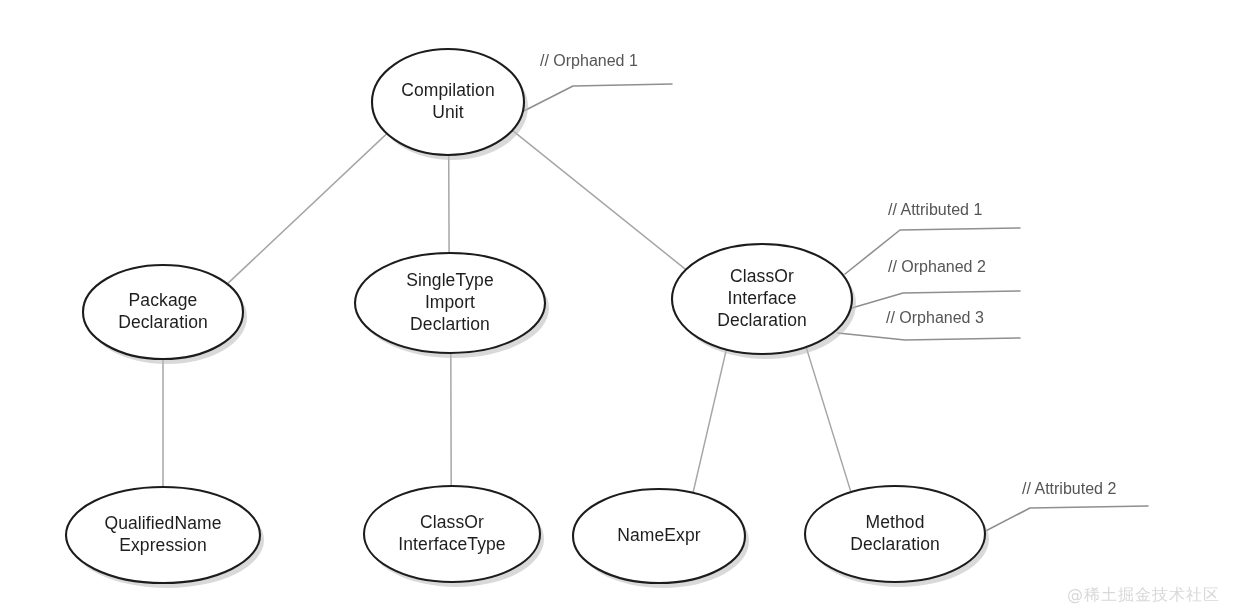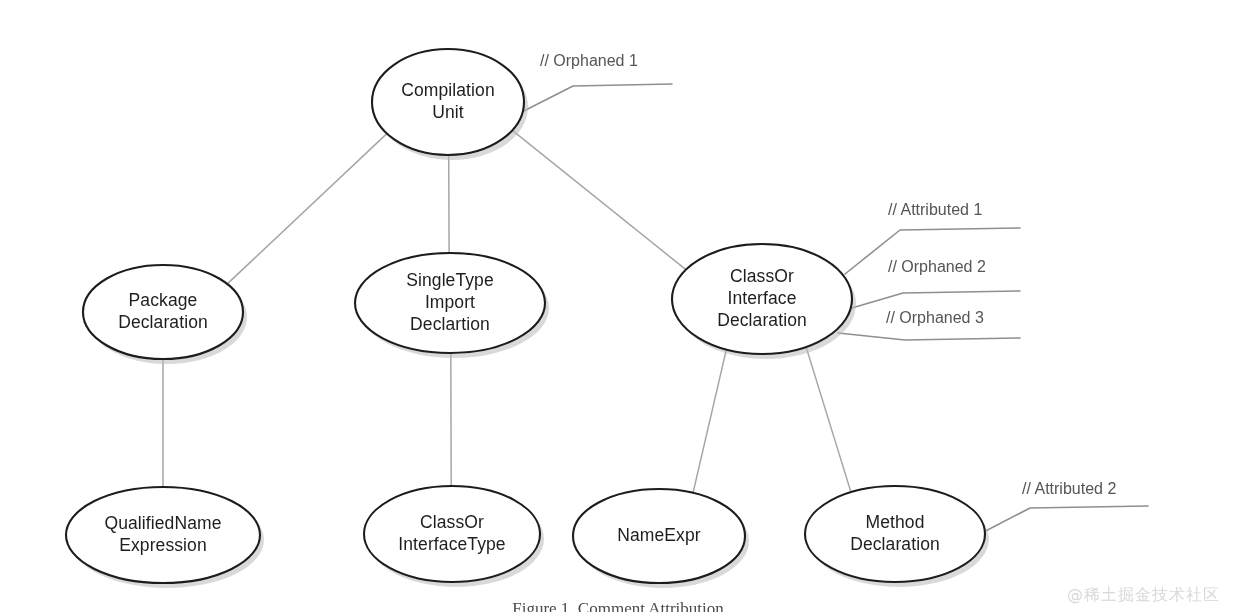--- a/index.html
+++ b/index.html
@@ -143,16 +143,15 @@
       </g>
     <g id="annotations-layer">
         <text x="540" y="62" class="annotation-label">// Orphaned 1</text>
         <text x="888" y="211" class="annotation-label">// Attributed 1</text>
         <text x="888" y="268" class="annotation-label">// Orphaned 2</text>
         <text x="886" y="319" class="annotation-label">// Orphaned 3</text>
         <text x="1022" y="490" class="annotation-label">// Attributed 2</text>
       </g>
   </svg>
 
-  <div class="caption-text">Figure 1. Comment Attribution</div>
   <div class="watermark">@稀土掘金技术社区</div>
 
 </div>
 
 </body></html>

